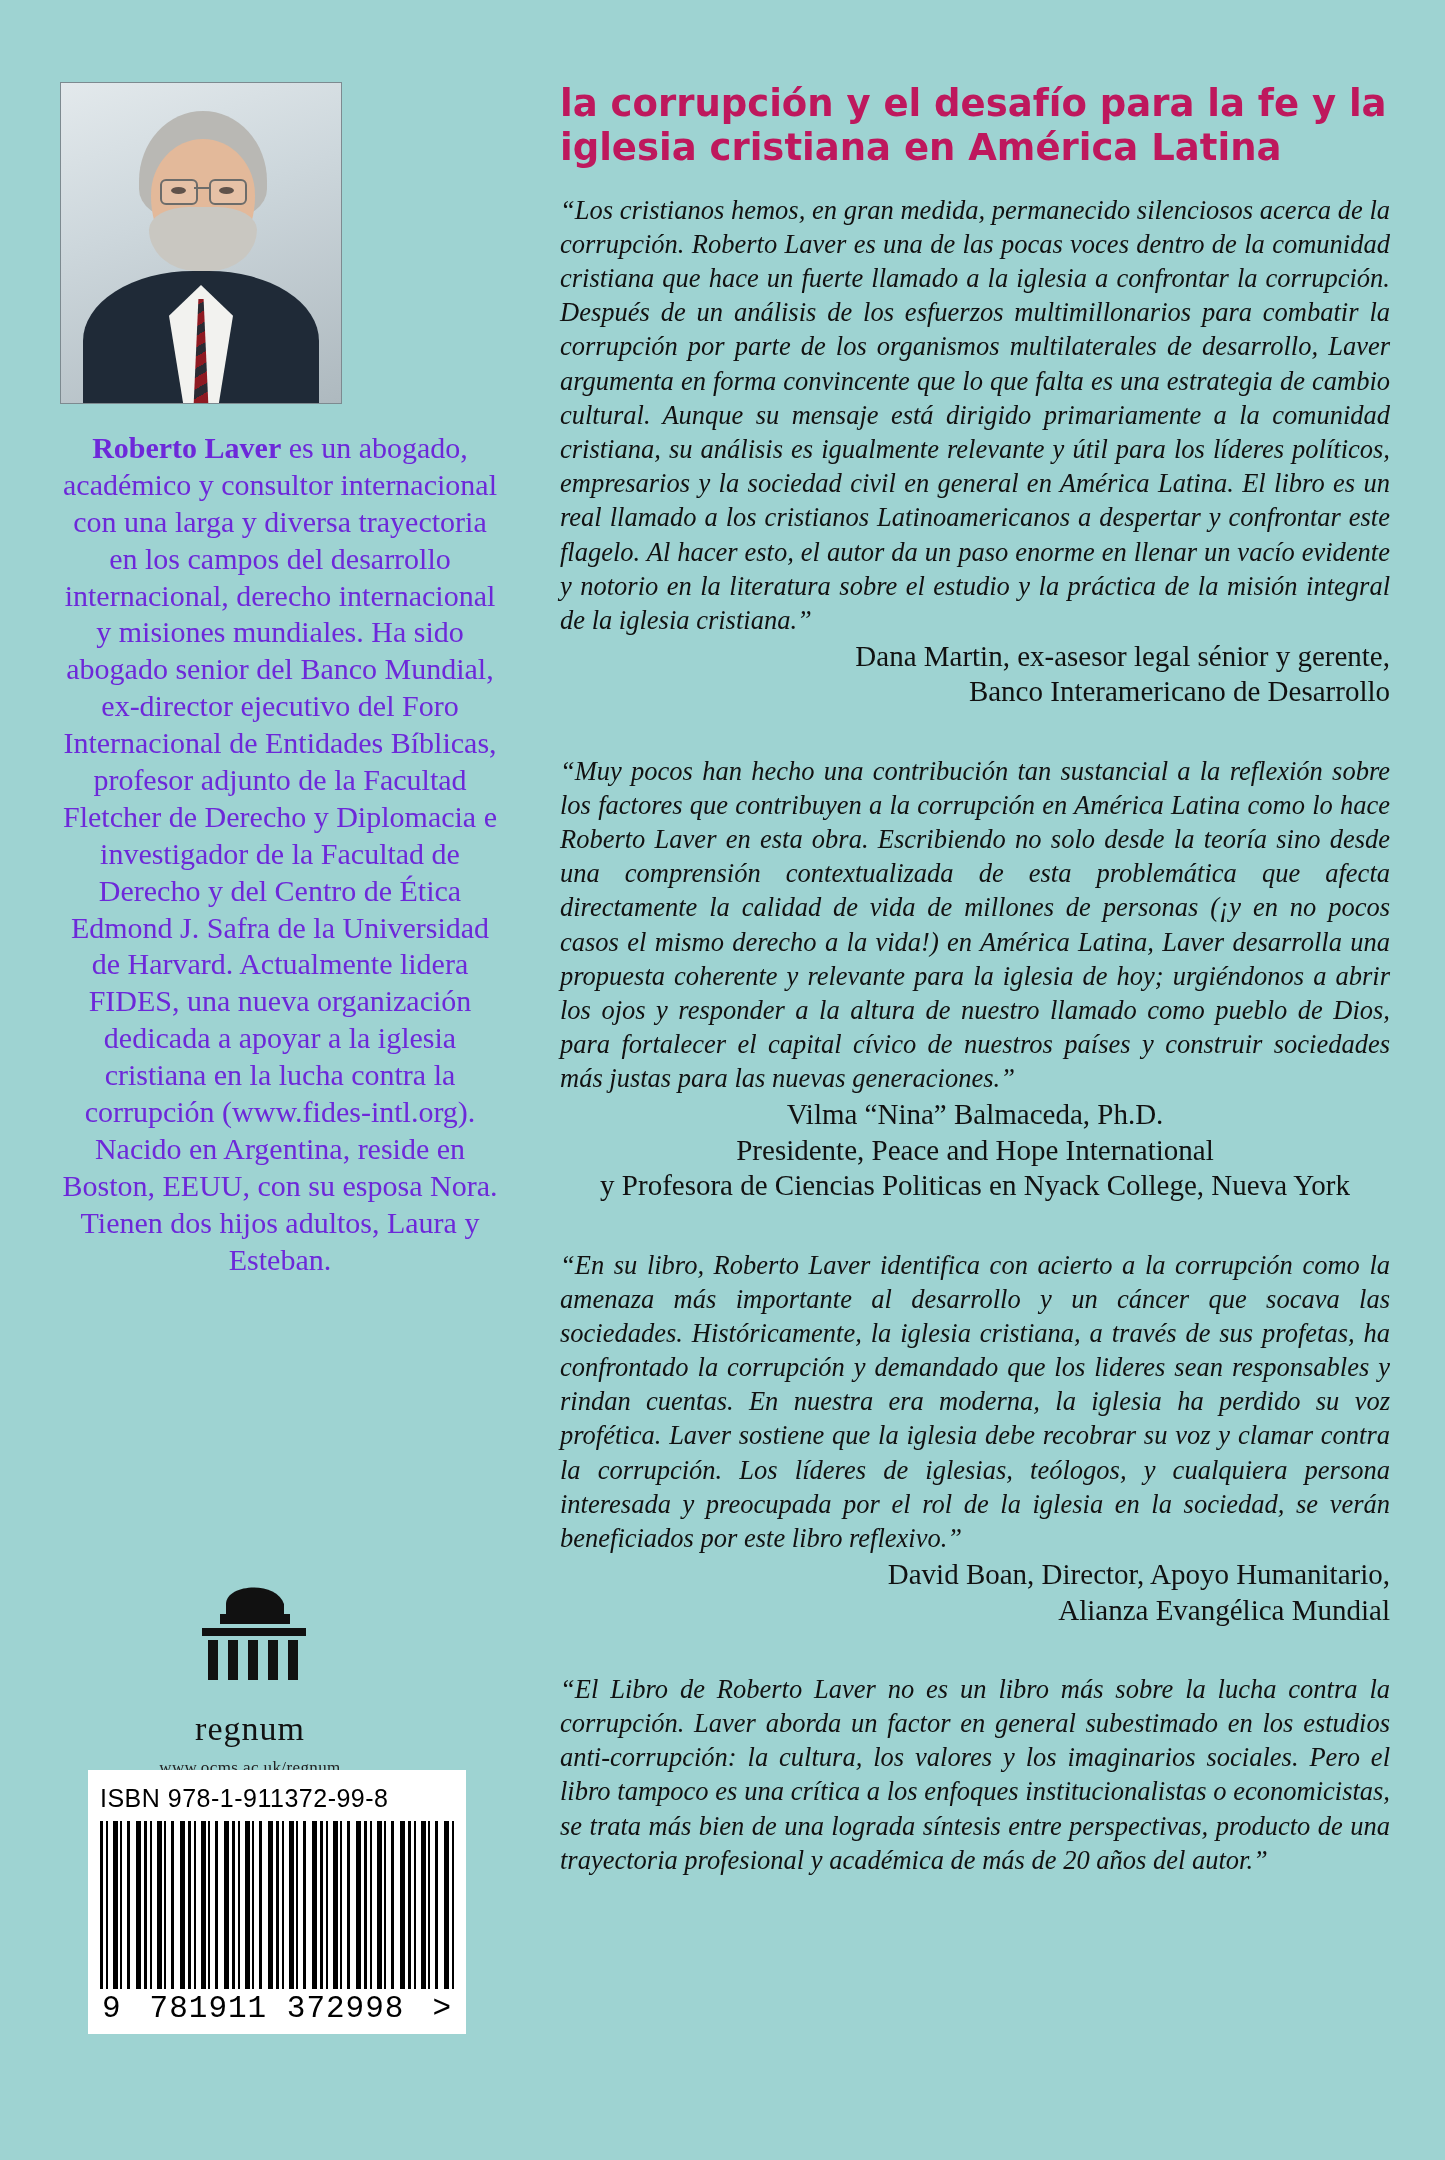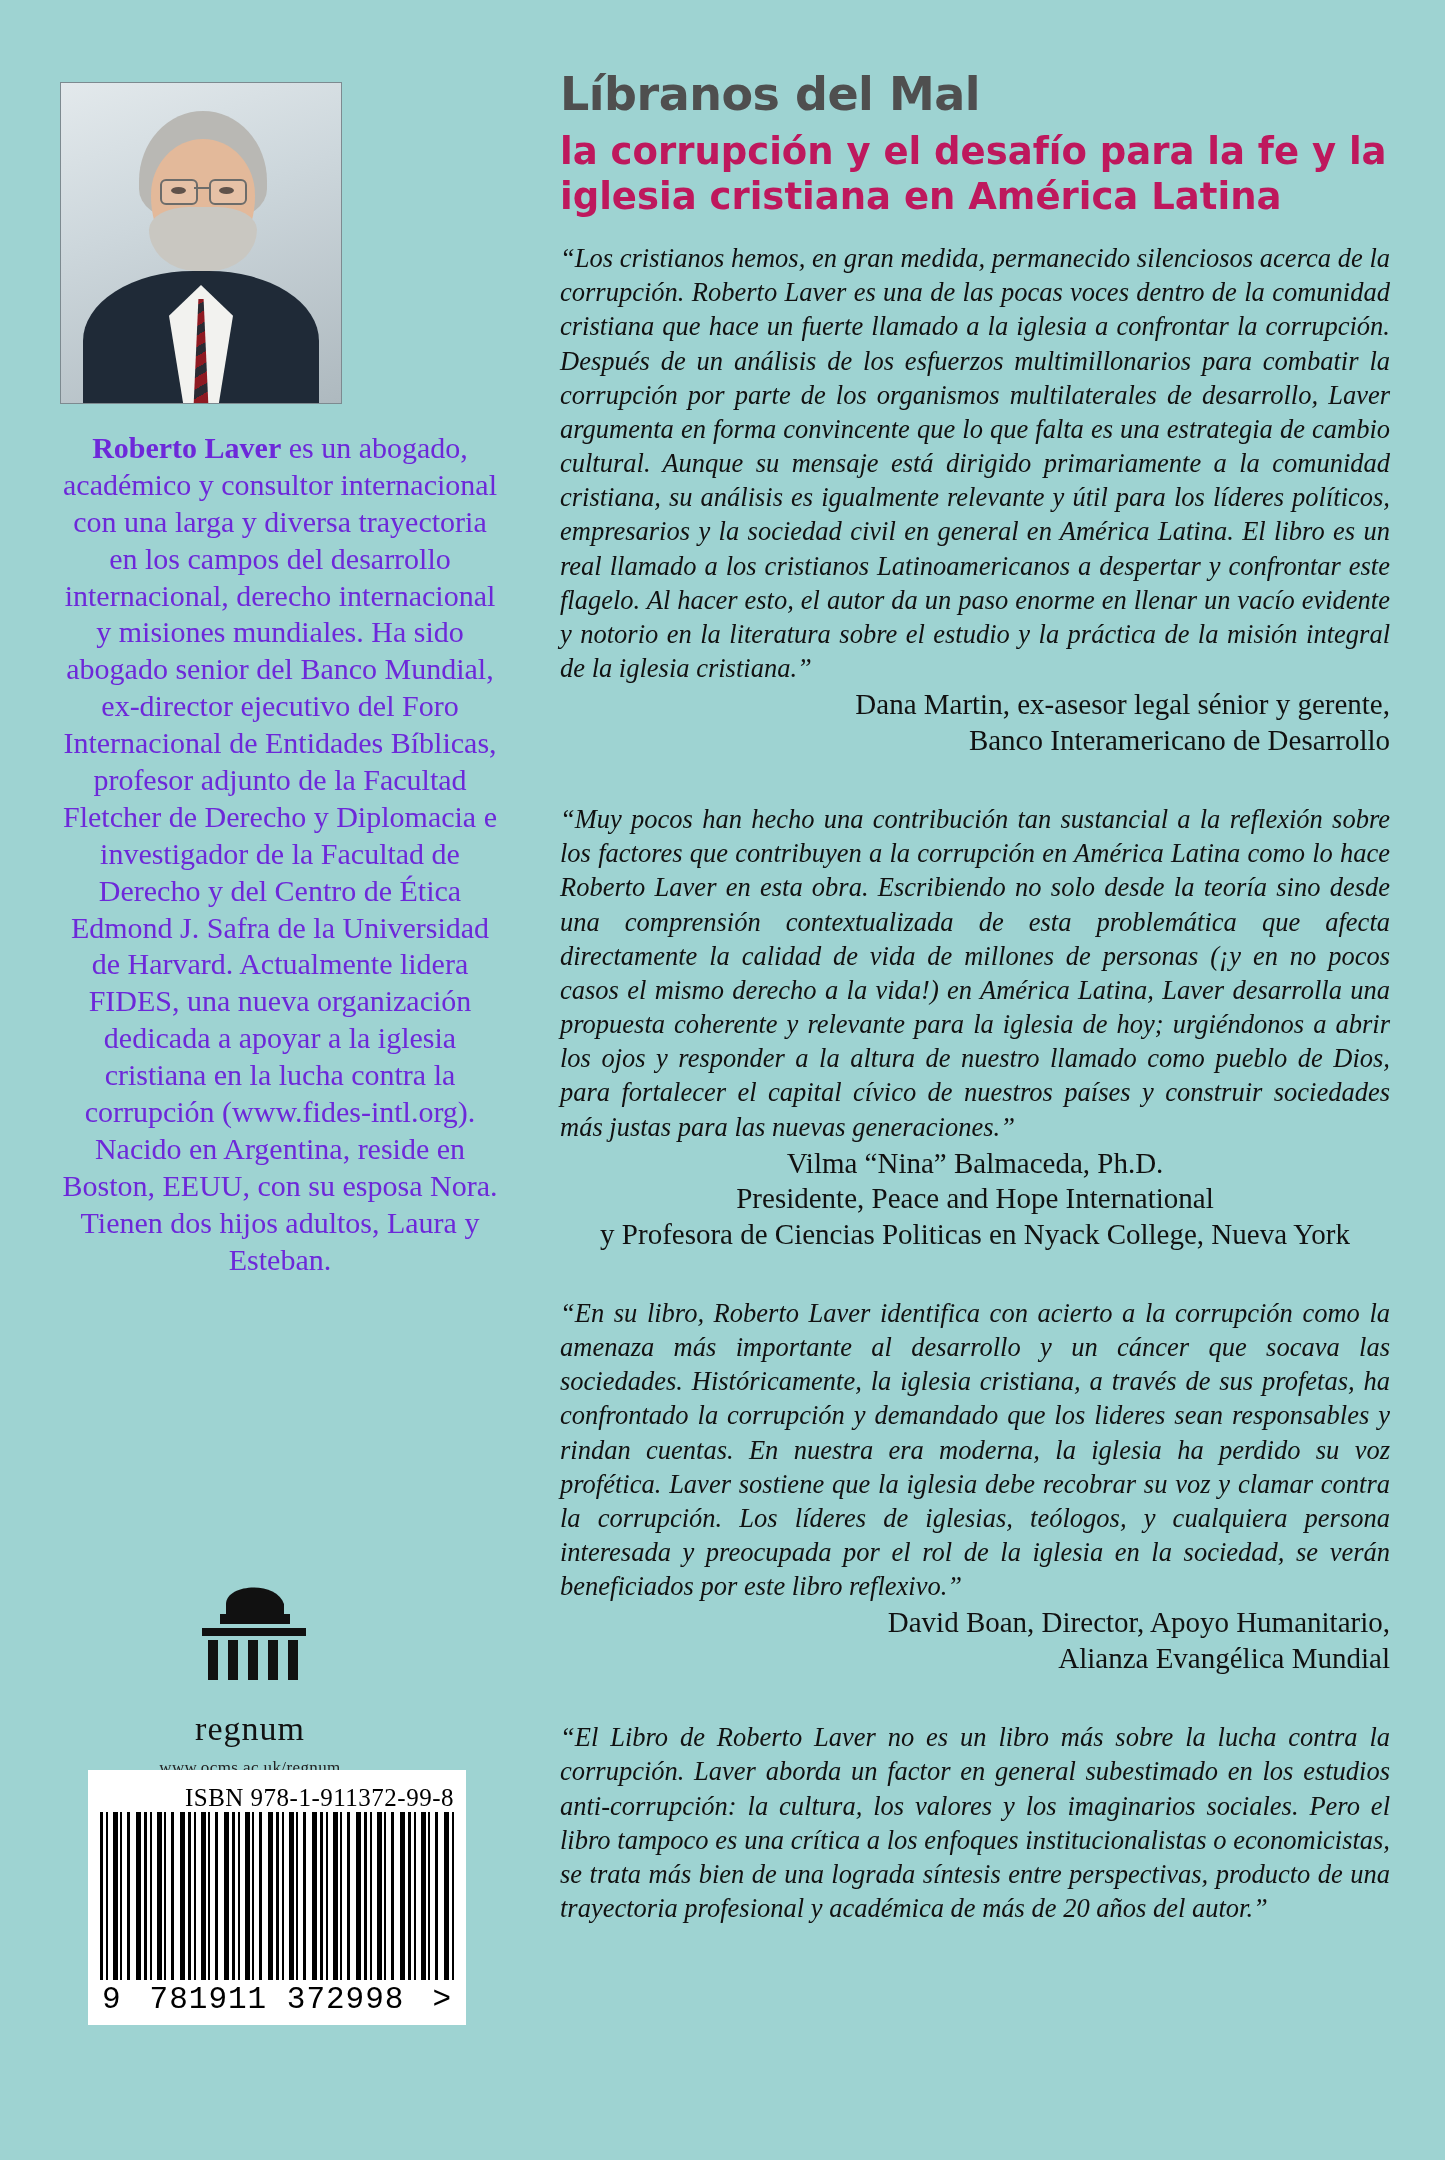--- a/index.html
+++ b/index.html
@@ -148,26 +148,26 @@
   .barcode-box {
     position: absolute;
     left: 88px;
     top: 1770px;
     width: 378px;
     background: #ffffff;
     padding: 10px 12px 8px 12px;
     box-sizing: border-box;
   }
   .isbn-text {
-    text-align: right;
-    font-family: Liberation Serif, serif;
+    text-align: left;
+    font-family: Liberation Sans, sans-serif;
     font-size: 25px;
     letter-spacing: 0.5px;
     color: #000;
-    margin: 4px 0 0 0;
+    margin: 4px 0 8px 0;
   }
   .bars {
     height: 168px;
     width: 100%;
     background:
       repeating-linear-gradient(90deg,
         #000 0 3px, #fff 3px 6px, #000 6px 8px, #fff 8px 13px,
         #000 13px 18px, #fff 18px 20px, #000 20px 22px, #fff 22px 27px,
         #000 27px 30px, #fff 30px 36px, #000 36px 41px, #fff 41px 44px);
   }
@@ -271,21 +271,20 @@
     <div class="isbn-text">ISBN 978-1-911372-99-8</div>
     <div class="bars"></div>
     <div class="barcode-digits">
       <span>9</span>
       <span>781911 372998</span>
       <span>&gt;</span>
     </div>
   </div>
 
   <div class="right-col">
-    <div class="title">Líbranos del Mal</div>
     <div class="subtitle">la corrupción y el desafío para la fe y la iglesia cristiana en América Latina</div>
 
     <div class="blurb">“Los cristianos hemos, en gran medida, permanecido silenciosos acerca de la corrupción. Roberto Laver es una de las pocas voces dentro de la comunidad cristiana que hace un fuerte llamado a la iglesia a confrontar la corrupción. Después de un análisis de los esfuerzos multimillonarios para combatir la corrupción por parte de los organismos multilaterales de desarrollo, Laver argumenta en forma convincente que lo que falta es una estrategia de cambio cultural. Aunque su mensaje está dirigido primariamente a la comunidad cristiana, su análisis es igualmente relevante y útil para los líderes políticos, empresarios y la sociedad civil en general en América Latina. El libro es un real llamado a los cristianos Latinoamericanos a despertar y confrontar este flagelo. Al hacer esto, el autor da un paso enorme en llenar un vacío evidente y notorio en la literatura sobre el estudio y la práctica de la misión integral de la iglesia cristiana.”</div>
     <div class="attrib" style="white-space:pre-line">Dana Martin, ex-asesor legal sénior y gerente,
 Banco Interamericano de Desarrollo</div>
 
     <div class="gap"></div>
 
     <div class="blurb">“Muy pocos han hecho una contribución tan sustancial a la reflexión sobre los factores que contribuyen a la corrupción en América Latina como lo hace Roberto Laver en esta obra.  Escribiendo no solo desde la teoría sino desde una comprensión contextualizada de esta problemática que afecta directamente la calidad de vida de millones de personas (¡y en no pocos casos el mismo derecho a la vida!) en América Latina, Laver desarrolla una propuesta coherente y relevante para la iglesia de hoy; urgiéndonos a abrir los ojos y responder a la altura de nuestro llamado como pueblo de Dios, para fortalecer el capital cívico de nuestros países y construir sociedades más justas para las nuevas generaciones.”</div>
     <div class="attrib center" style="white-space:pre-line">Vilma “Nina” Balmaceda, Ph.D.

